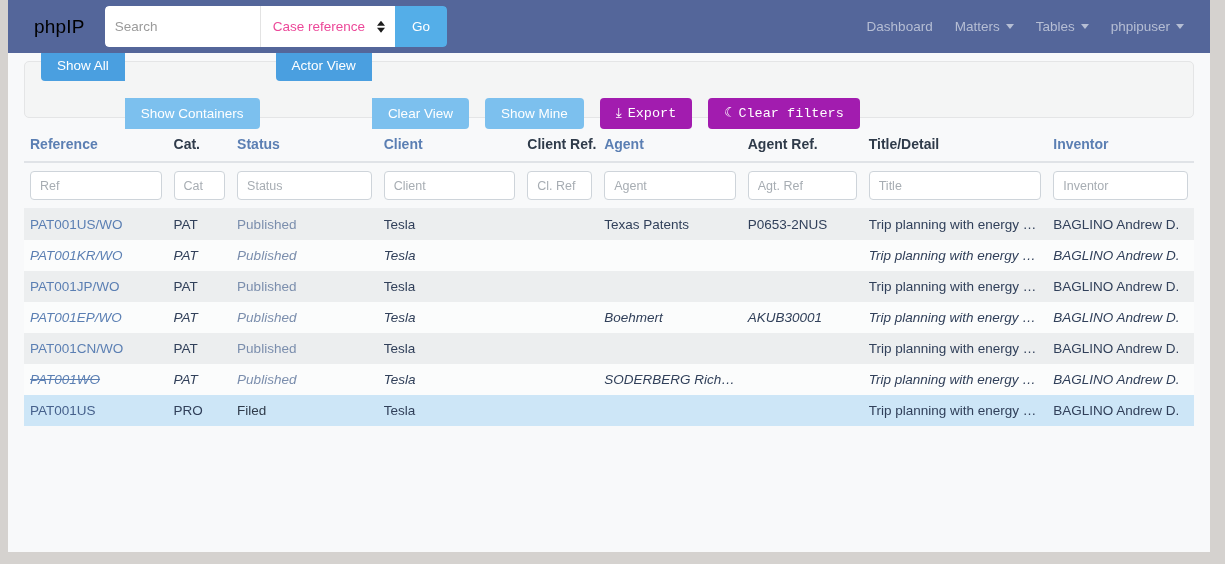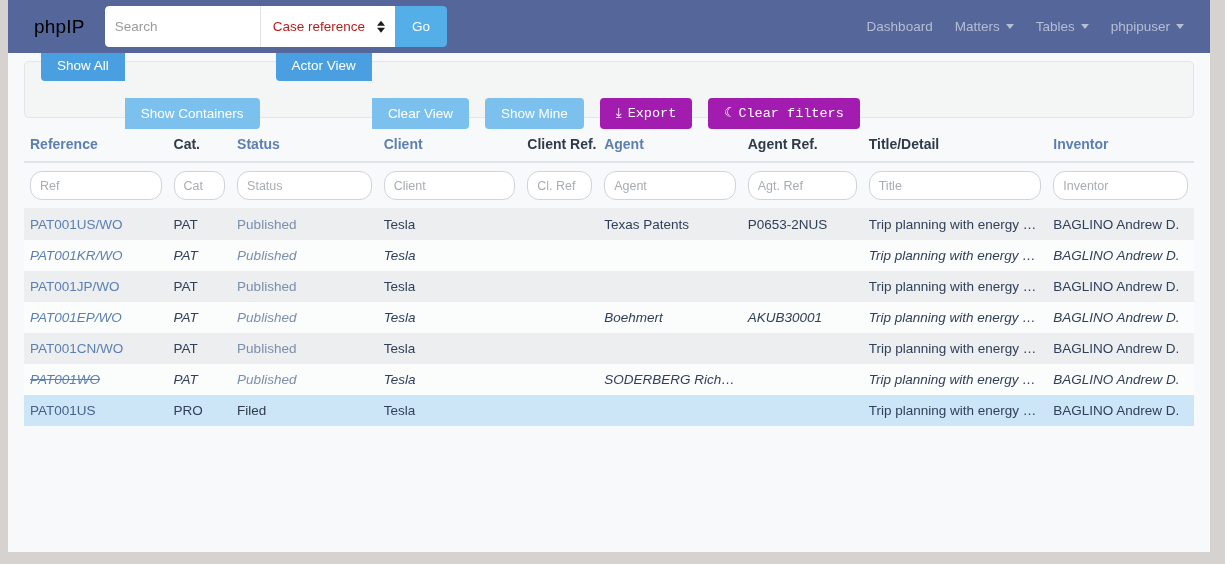--- a/index.html
+++ b/index.html
@@ -60,21 +60,21 @@
   }
   .search-input::placeholder { color: #9b9b9b; }
   .search-select {
     position: relative;
     background: #fff;
     border-left: 1px solid #e3e3e3;
     display: flex;
     align-items: center;
     padding: 0 30px 0 12px;
     font-size: 13.5px;
-    color: #b91c1c;
+    color: #ec4899;
     min-width: 120px;
     cursor: pointer;
     user-select: none;
     white-space: nowrap;
   }
   .select-arrows {
     position: absolute;
     right: 10px; top: 50%;
     transform: translateY(-50%);
     display: flex;
@@ -179,21 +179,21 @@
   th .sortable { color: #5b7fb3; cursor: pointer; text-decoration: none; }
   th .plain { color: #2f3b4a; }
   td.filter-cell {
     padding: 8px 6px 9px 6px;
     border-bottom: 1px solid #eceef0;
   }
   .filter-input {
     width: 100%;
     height: 29px;
     border: 1px solid #ced4da;
-    border-radius: 12px;
+    border-radius: 4px;
     background: #fff;
     font-size: 12.5px;
     color: #495057;
     padding: 0 9px;
     outline: none;
     font-family: "Liberation Sans", sans-serif;
   }
   .filter-input::placeholder { color: #a7adb3; }
   table.cases td {
     font-size: 13.5px;

